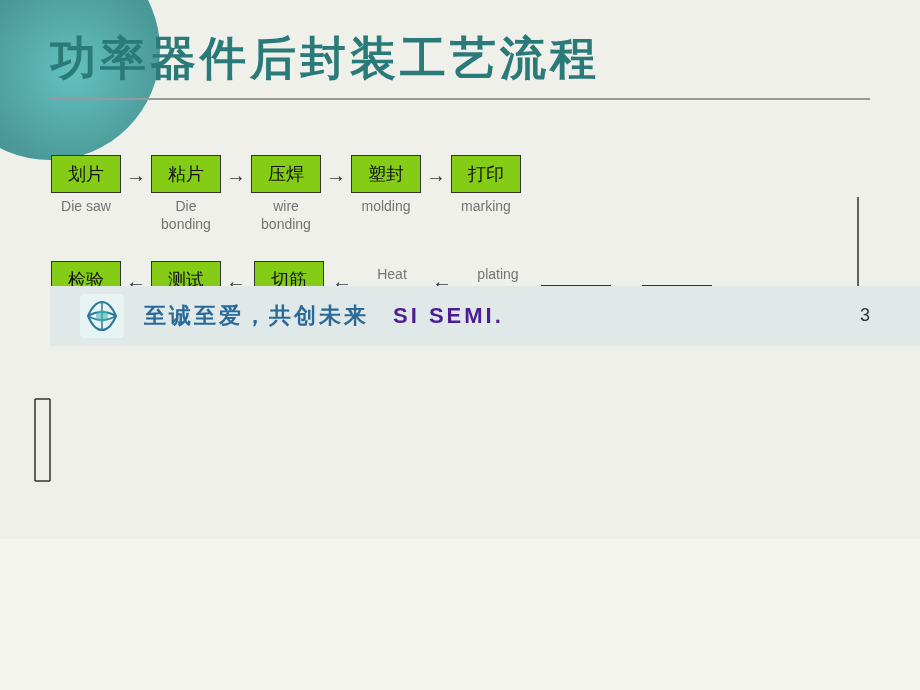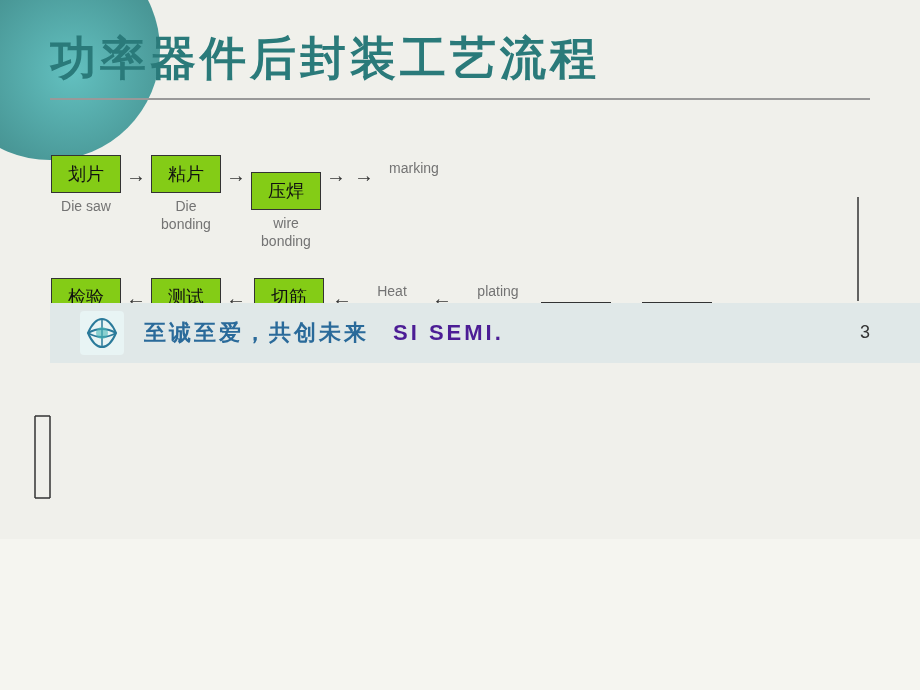--- a/index.html
+++ b/index.html
@@ -180,21 +180,21 @@
       right: 20px;
       bottom: 20px;
       font-size: 18px;
       color: #333;
       z-index: 3;
     }
 
     
     .w-disaw { min-width: 72px; }
     .w-diebond { min-width: 72px; }
-    .w-wire { min-width: 72px; margin-top: 17px; }
+    .w-wire { min-width: 72px; }
     .w-mold { min-width: 72px; }
     .w-mark { min-width: 72px; }
     .w-inspect { min-width: 72px; }
     .w-test { min-width: 72px; }
     .w-seg { min-width: 78px; }
     .w-heat { min-width: 72px; }
     .w-plate { min-width: 84px; }
     .w-pack { min-width: 72px; }
     .w-ware { min-width: 72px; }
   </style>
@@ -225,23 +225,28 @@
         <div class="step-label">Die<br>bonding</div>
       </div>
       <div class="arrow-right">→</div>
 
       <div class="flow-step w-wire">
         <div class="step-box">压焊</div>
         <div class="step-label">wire<br>bonding</div>
       </div>
       <div class="arrow-right">→</div>
 
+      <div class="flow-step w-mold">
+        <div class="step-box">塑封</div>
+        <div class="step-label">molding</div>
+      </div>
       <div class="arrow-right">→</div>
 
       <div class="flow-step w-mark">
+        <div class="step-box">打印</div>
         <div class="step-label">marking</div>
       </div>
     </div>
 
     <svg style="position:absolute; top:16px; left:0; width:840px; height:200px; overflow:visible; pointer-events:none;">
 
       <line x1="808" y1="36" x2="808" y2="140" stroke="#333" stroke-width="1.5"></line>
 
     </svg>
 

